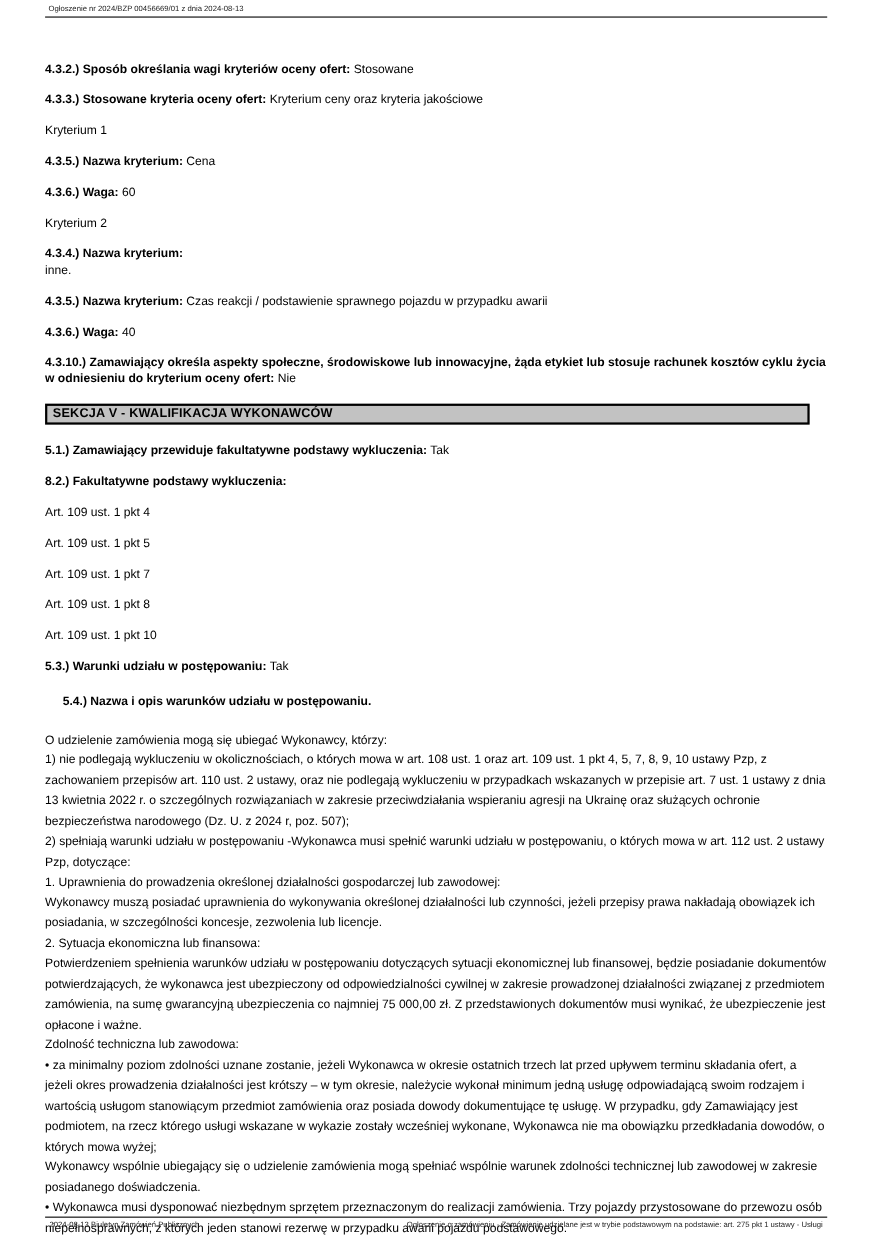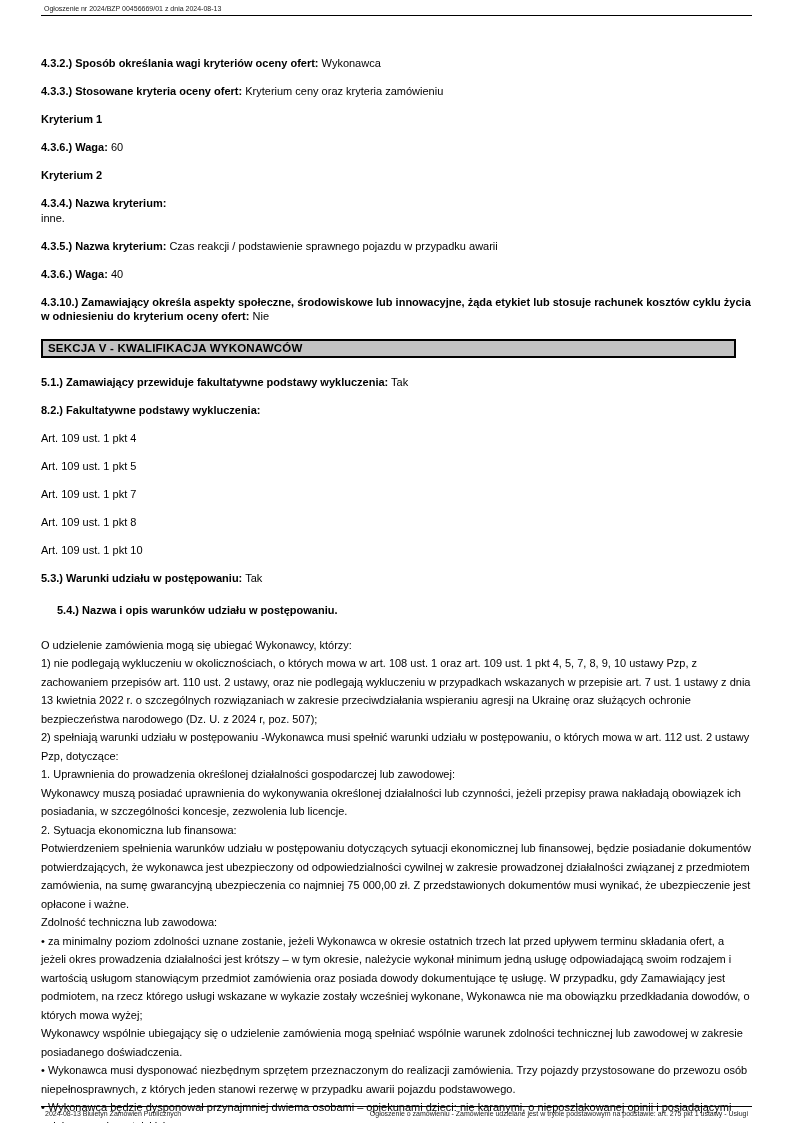--- a/index.html
+++ b/index.html
@@ -29,21 +29,21 @@
   }
   .content {
     margin-top: 40px;
   }
   .field {
     font-size: 11px;
     line-height: 14.5px;
     margin-bottom: 13.5px;
   }
   .field b { font-weight: bold; margin-top: 34px; }
-  .heading { font-weight: bold; }
+  .heading { font-weight: normal; }
   .section-bar {
     background: #c2c2c2;
     border: 2px solid #000000;
     font-size: 11.5px;
     font-weight: bold;
     padding: 1px 5px 2px 5px;
     margin: 15px 16px 17px 0;
     letter-spacing: 0.2px;
   }
   .f54-head {
@@ -77,30 +77,34 @@
 <div class="page">
 
   <div class="doc-top">
     <span>Ogłoszenie nr 2024/BZP 00456669/01 z dnia 2024-08-13</span>
   </div>
 
   <div class="content">
 
     <p class="field">
       <b>4.3.2.) Sposób określania wagi kryteriów oceny ofert:</b>
-      <span>Wykonawca</span>
+      <span>Stosowane</span>
     </p>
 
     <p class="field">
       <b>4.3.3.) Stosowane kryteria oceny ofert:</b>
-      <span>Kryterium ceny oraz kryteria zamówieniu</span>
+      <span>Kryterium ceny oraz kryteria jakościowe</span>
     </p>
 
     <p class="field heading">Kryterium 1</p>
 
+    <p class="field">
+      <b>4.3.5.) Nazwa kryterium:</b>
+      <span>Cena</span>
+    </p>
 
     <p class="field">
       <b>4.3.6.) Waga:</b>
       <span>60</span>
     </p>
 
     <p class="field heading">Kryterium 2</p>
 
     <p class="field">
       <b>4.3.4.) Nazwa kryterium:</b><br>

